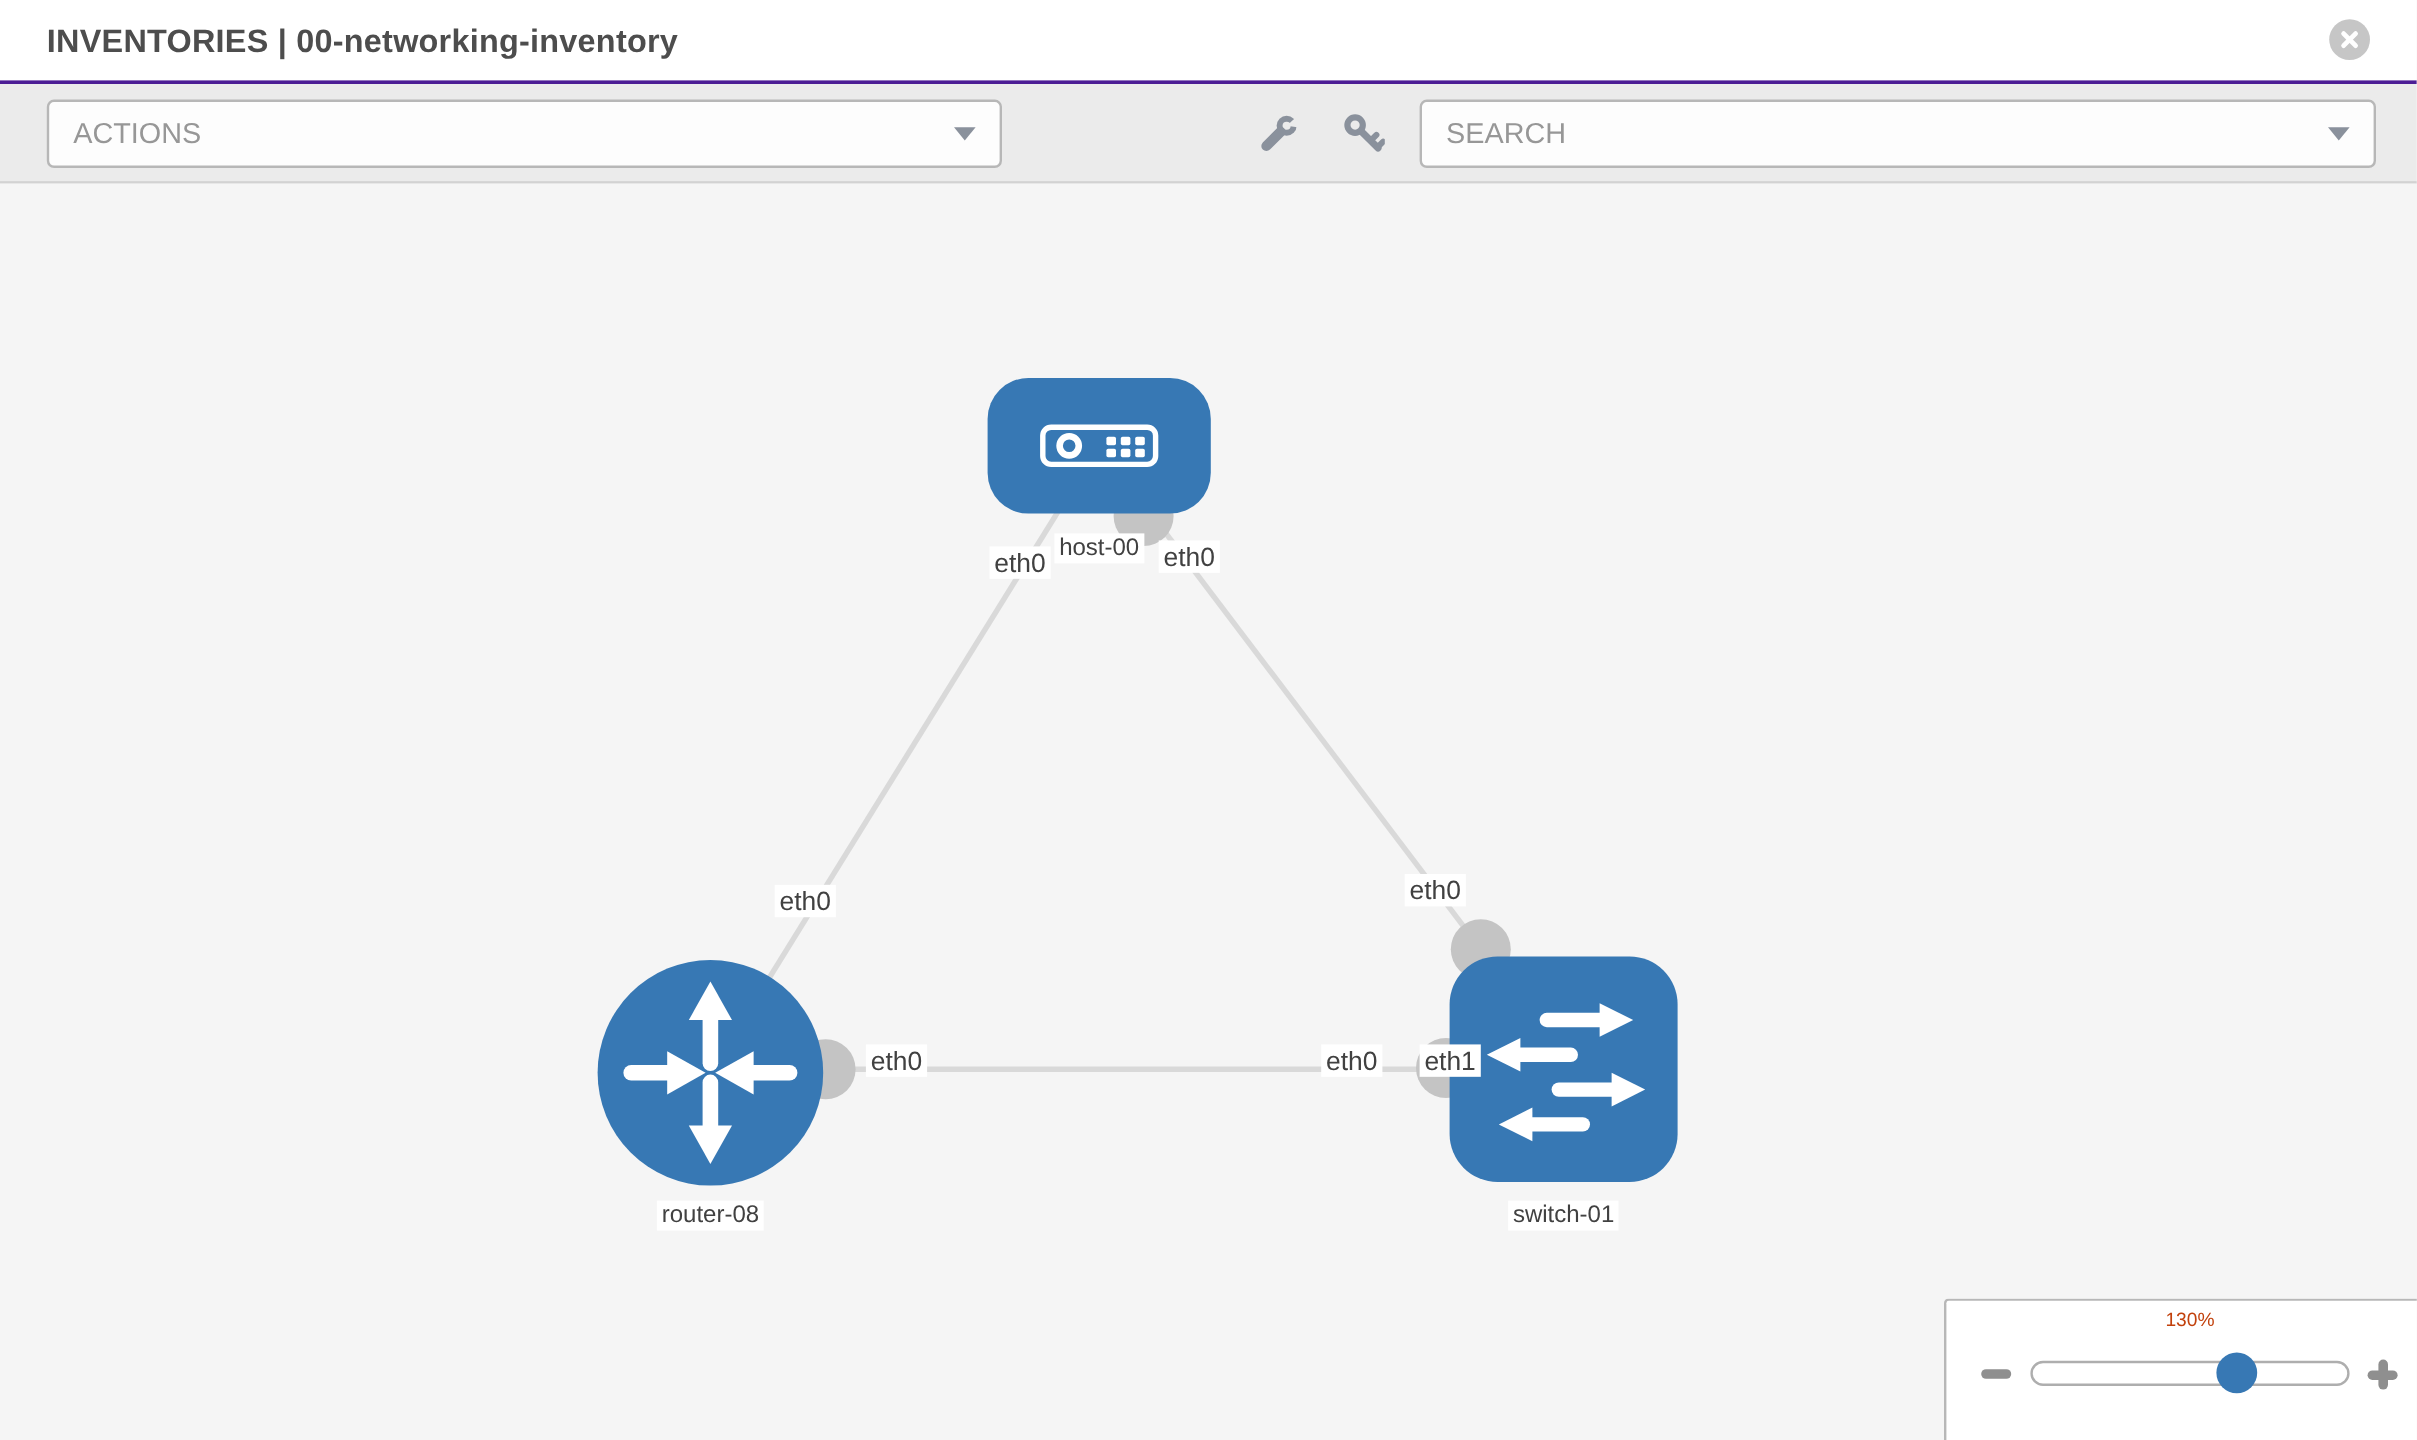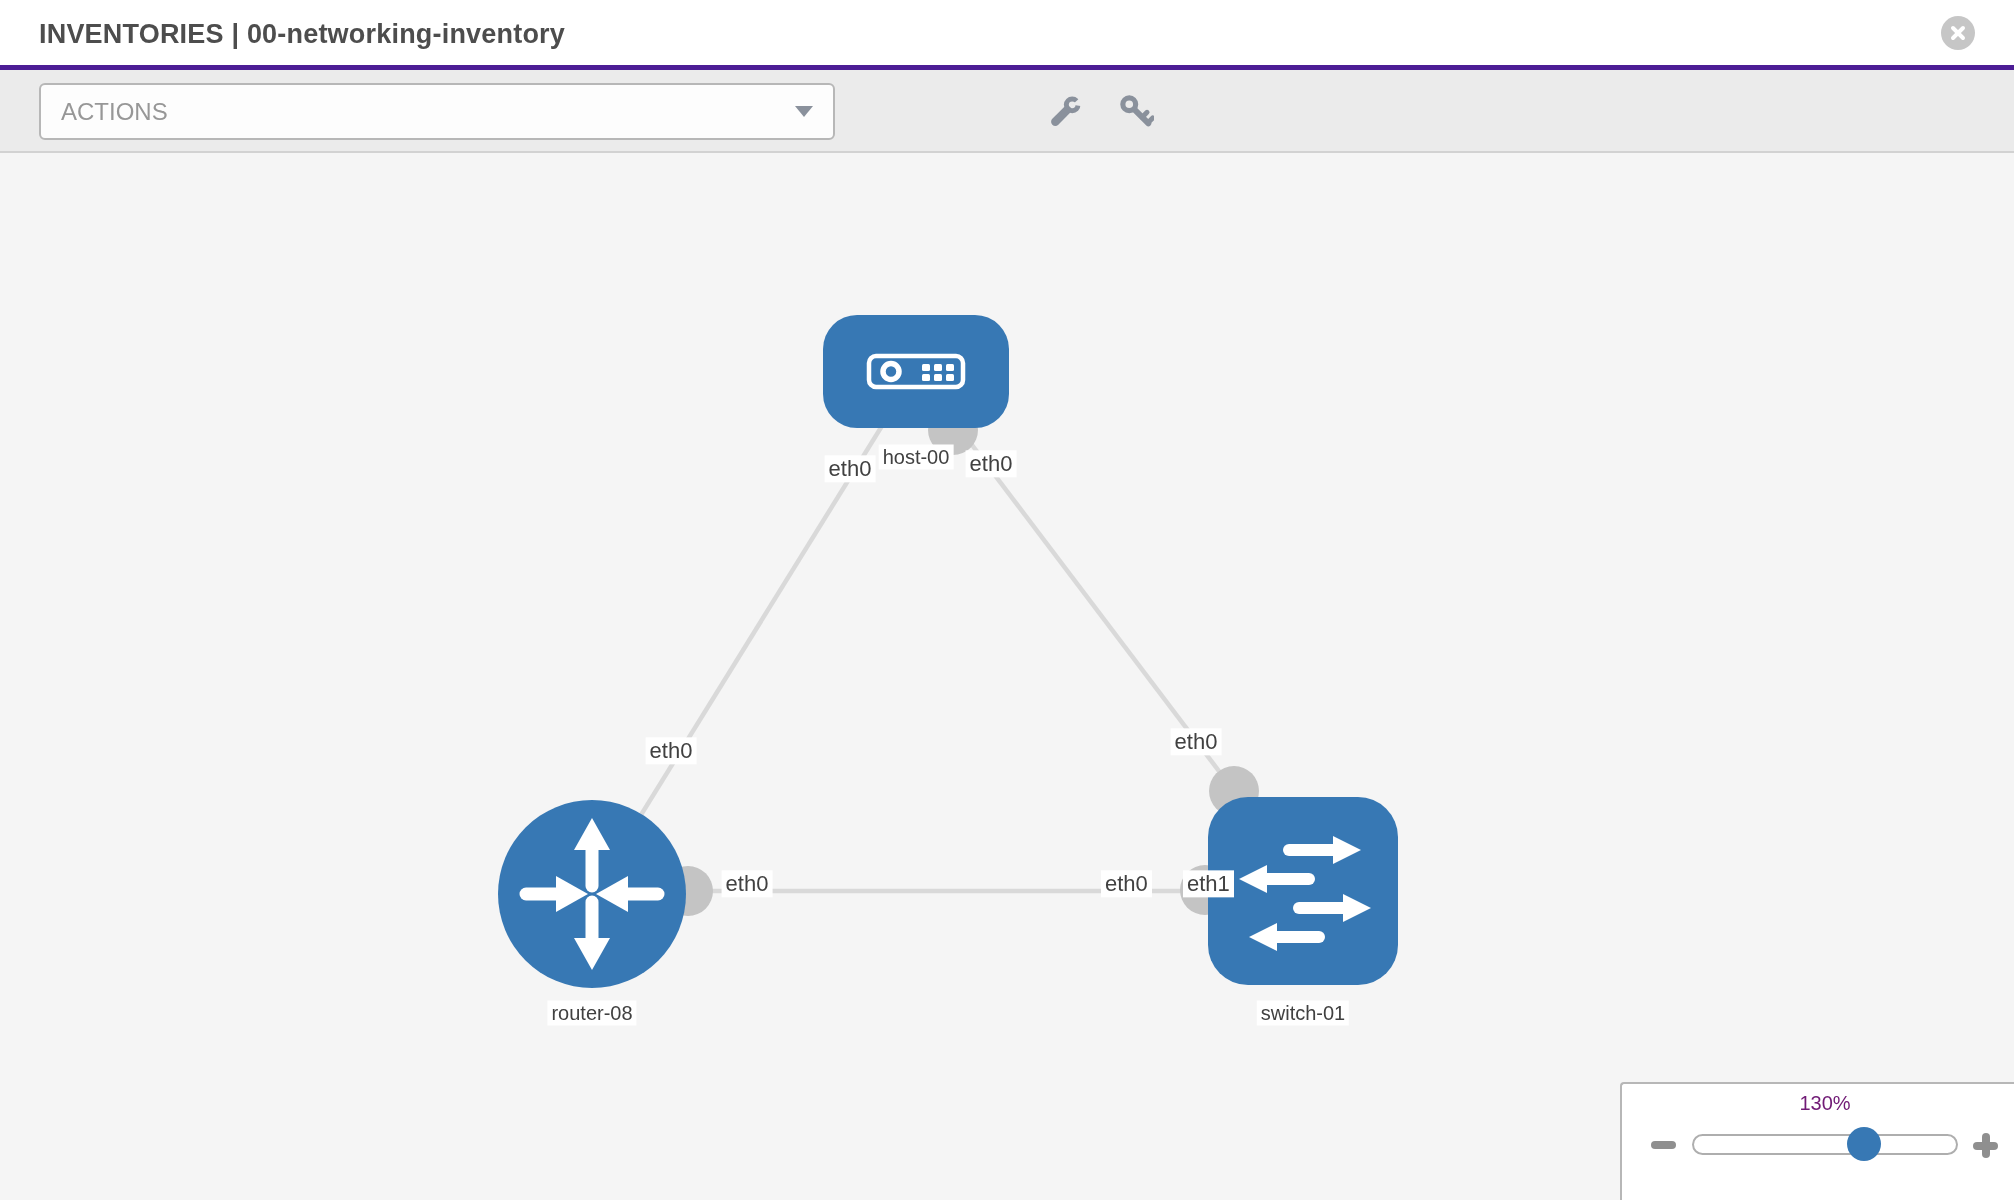--- a/index.html
+++ b/index.html
@@ -1,21 +1,21 @@
 <!DOCTYPE html>
 <html><head>
 <meta charset="utf-8">
 <style>
   * { margin:0; padding:0; box-sizing:border-box; }
   html,body { width:2014px; height:1200px; overflow:hidden; }
   body { font-family:"Liberation Sans", sans-serif; background:#f5f5f5; position:relative; }
 
   
   .header { position:absolute; left:0; top:0; width:2014px; height:70px; background:#ffffff;
-            border-bottom:5px solid #4c1d95; }
+            border-bottom:3px solid #4c1d95; }
   .page-title { position:absolute; left:39px; top:19px; font-size:27px; font-weight:700; color:#4d4d4d; letter-spacing:.2px; }
   .close-btn { position:absolute; left:1941px; top:16px; width:34px; height:34px; border:none; border-radius:50%;
                background:#c6c6c6; cursor:pointer; display:flex; align-items:center; justify-content:center; }
 
   
   .toolbar { position:absolute; left:0; top:70px; width:2014px; height:83px; background:#ebebeb;
              border-bottom:2px solid #d2d2d2; }
   .select { position:absolute; top:13px; height:57px; background:#fdfdfd; border:2px solid #b7b7b7;
             border-radius:6px; display:flex; align-items:center; padding:0 20px; cursor:pointer;gap:16px; }
   .select .lbl { font-size:24px; color:#979797; flex:1; }
@@ -32,21 +32,21 @@
   #canvas svg { position:absolute; left:0; top:0; }
   .chip { position:absolute; background:#ffffff; color:#414141; white-space:nowrap;
           transform:translate(-50%,-50%); line-height:1.15; padding:1px 4px; }
   .name-chip { font-size:20px; }
   .eth-chip { font-size:22px; }
   .eth-chip.left { transform:translate(0,-50%); }
 
   
   .zoom-panel { position:absolute; left:1620px; top:1082px; width:395px; height:119px; background:#ffffff;
                 border:2px solid #b7b7b7; border-right:none; border-bottom:none; border-radius:4px 0 0 0; }
-  .zoom-value { position:absolute; left:68px; top:8px; width:270px; text-align:center; font-size:20px; color:#701a75; }
+  .zoom-value { position:absolute; left:68px; top:8px; width:270px; text-align:center; font-size:16px; color:#c2410c; }
   .zoom-minus { position:absolute; left:29px; top:57px; width:25px; height:8px; border-radius:4px; background:#8f8f8f; cursor:pointer; }
   .zoom-track { position:absolute; left:70px; top:50px; width:266px; height:21px; background:#ffffff;
                 border:2px solid #aeaeae; border-radius:11px; cursor:pointer; }
   .zoom-thumb { position:absolute; top:-9px; width:34px; height:34px; border-radius:50%; background:#3778b4; cursor:pointer; }
   .zoom-plus { position:absolute; left:351px; top:49px; width:25px; height:25px; cursor:pointer; }
   .zoom-plus .h { position:absolute; left:0; top:9px; width:25px; height:8px; border-radius:4px; background:#8f8f8f; }
   .zoom-plus .v { position:absolute; left:9px; top:0; width:8px; height:25px; border-radius:4px; background:#8f8f8f; }
 </style>
 </head>
 <body>
@@ -78,20 +78,24 @@
 
   <button class="tool-btn tool-key">
     <svg width="36" height="36" viewBox="0 0 32 32">
       <circle cx="10" cy="10" r="5.7" fill="none" stroke="#8a919c" stroke-width="4.6"></circle>
       <line x1="14.5" y1="14.5" x2="27" y2="27" stroke="#8a919c" stroke-width="5.2" stroke-linecap="round"></line>
       <line x1="21.5" y1="21.5" x2="25.8" y2="17.2" stroke="#8a919c" stroke-width="4.4" stroke-linecap="round"></line>
       <line x1="26.5" y1="26.5" x2="30.8" y2="22.2" stroke="#8a919c" stroke-width="4.4" stroke-linecap="round"></line>
     </svg>
   </button>
 
+  <div class="select sel-search">
+    <span class="lbl">SEARCH</span>
+    <span class="caret"></span>
+  </div>
 </div>
 
 <div id="canvas">
     <svg viewBox="0 153 2014 1047" width="2014" height="1047">
       <line x1="916" y1="371" x2="592" y2="894" stroke="#d9d9d9" stroke-width="4.5"></line>
       <line x1="916" y1="371" x2="1234" y2="791" stroke="#d9d9d9" stroke-width="4.5"></line>
       <line x1="592" y1="891" x2="1303" y2="891" stroke="#d9d9d9" stroke-width="4.5"></line>
       <circle cx="953" cy="430" r="25" fill="#c4c4c4"></circle>
       <circle cx="688" cy="891" r="25" fill="#c4c4c4"></circle>
       <circle cx="1205" cy="890" r="25" fill="#c4c4c4"></circle>

